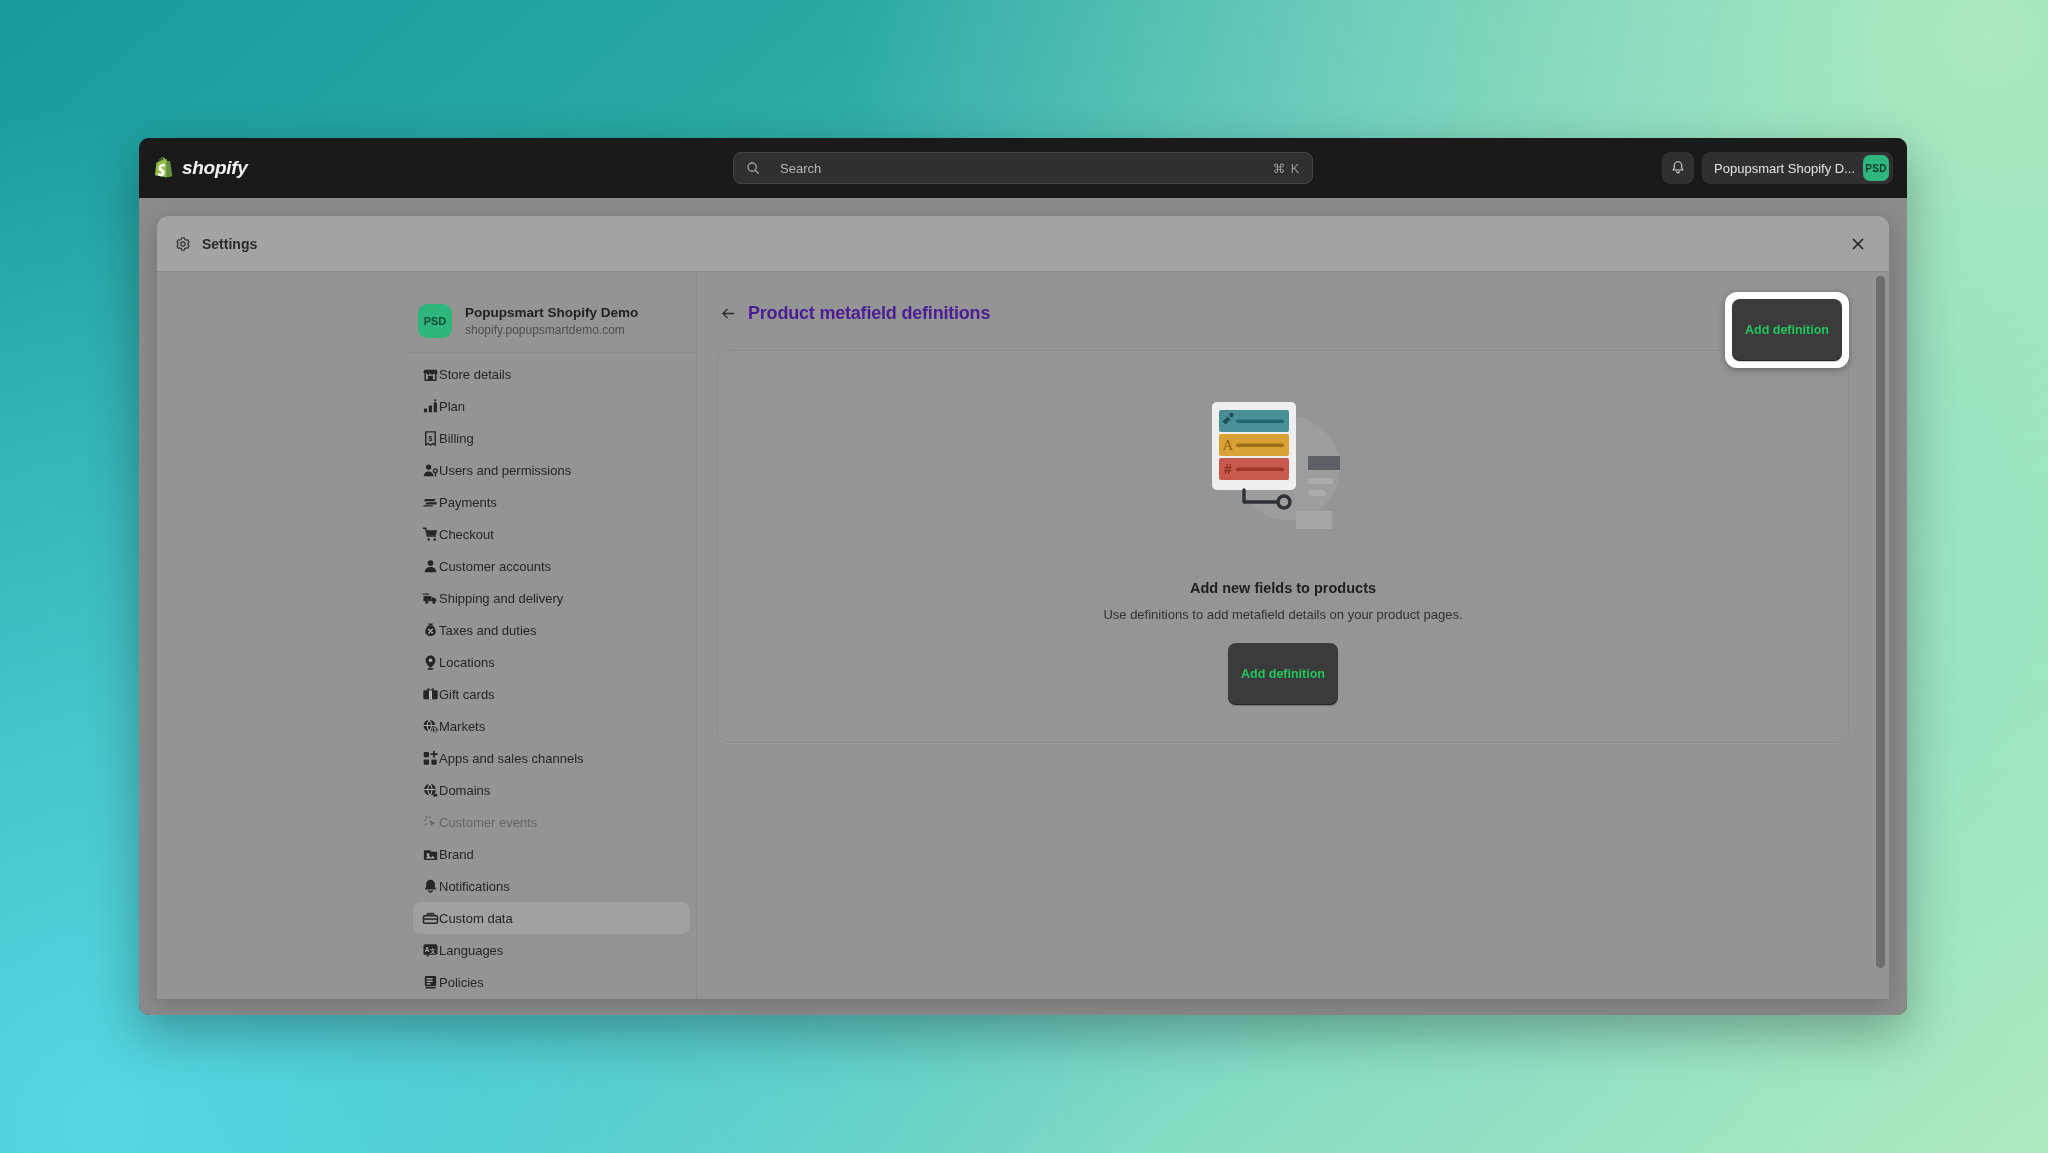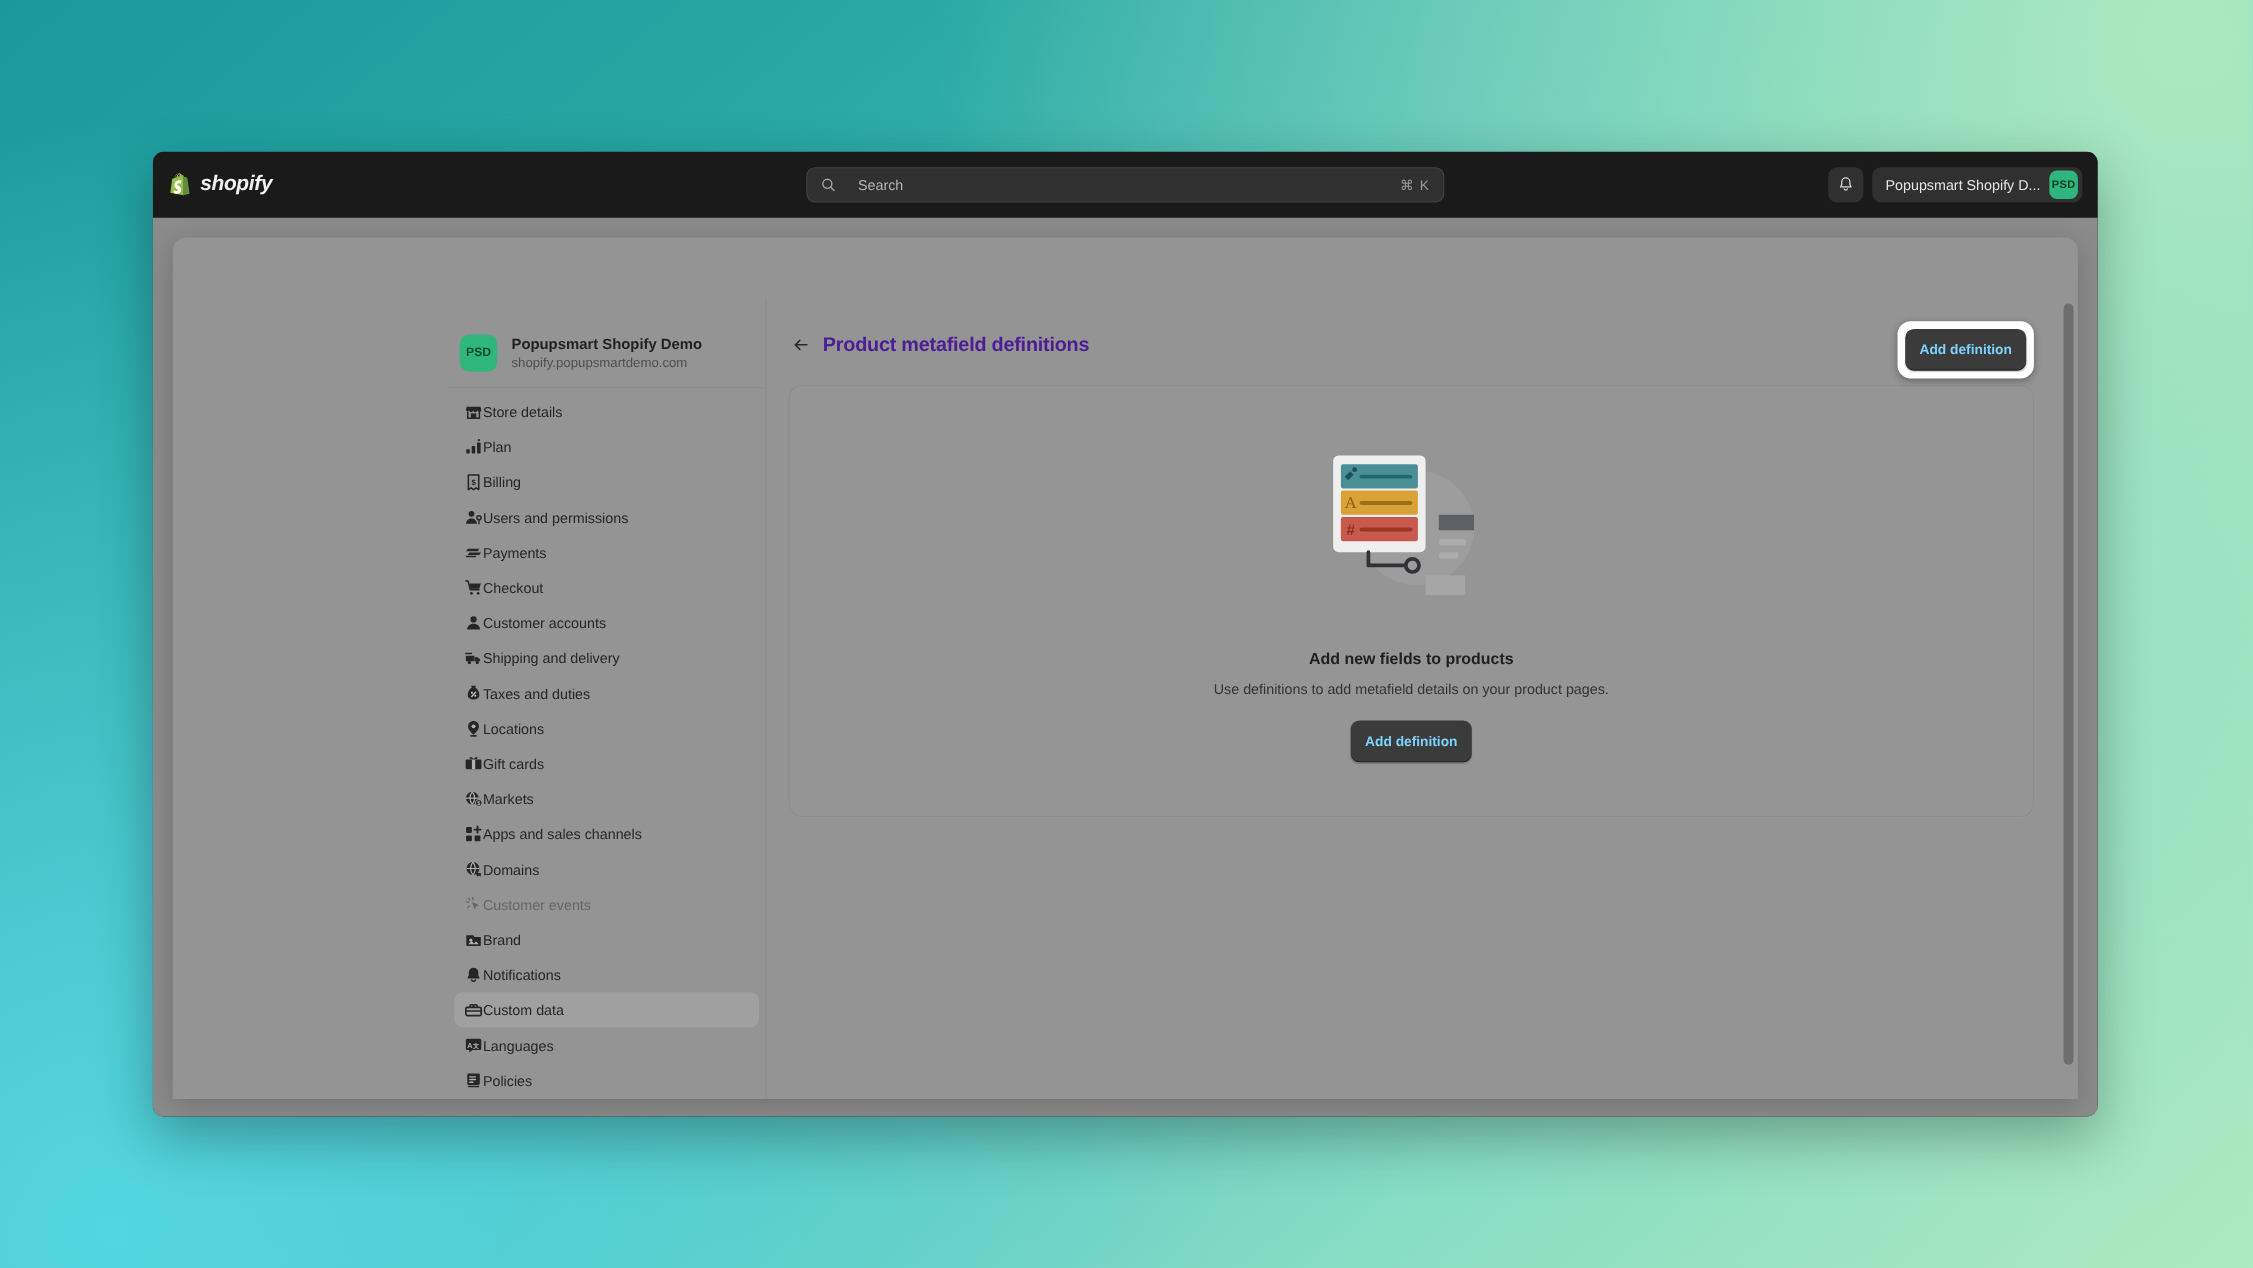--- a/index.html
+++ b/index.html
@@ -196,26 +196,26 @@
   }
   
   .highlight-ring {
     background: #ffffff;
     border-radius: 12px;
     padding: 7px 7px;
     box-shadow: 0 2px 7px rgba(0,0,0,0.30);
   }
   .btn-dark {
     background: #3b3b3b;
-    color: #7dd3fc;
+    color: #22c55e;
     font-size: 12.5px;
     font-weight: 600;
     border: none;
     border-radius: 8px;
-    padding: 12px 13px;
+    padding: 24px 13px;
     box-shadow: inset 0 -1px 0 rgba(0,0,0,.4), 0 1px 1px rgba(0,0,0,.2);
     cursor: pointer;
     white-space: nowrap;
     font-family: "Liberation Sans", sans-serif;
   }
 
   
   .empty-card {
     margin: 18px 40px 0 20px;
     background: #959595;
@@ -284,20 +284,35 @@
         <span class="account-name">Popupsmart Shopify D...</span>
         <span class="account-avatar">PSD</span>
       </div>
     </div>
   </div>
 
   <div class="page-dim"></div>
 
   <div class="modal">
 
+    <div class="modal-header">
+      <div class="modal-header-left">
+        <svg class="gear-icon" viewBox="0 0 18 18">
+          <path d="M9 11.4a2.4 2.4 0 1 0 0-4.8 2.4 2.4 0 0 0 0 4.8z" fill="none" stroke="#2b2b2b" stroke-width="1.25"></path>
+          <path d="M14.6 9c0-.4 0-.8-.1-1.2l1.4-1-1.5-2.6-1.6.6c-.6-.5-1.3-.9-2-1.1L10.4 2H7.6l-.4 1.7c-.7.2-1.4.6-2 1.1l-1.6-.6L2.1 6.8l1.4 1c0 .4-.1.8-.1 1.2s0 .8.1 1.2l-1.4 1 1.5 2.6 1.6-.6c.6.5 1.3.9 2 1.1l.4 1.7h2.8l.4-1.7c.7-.2 1.4-.6 2-1.1l1.6.6 1.5-2.6-1.4-1c.1-.4.1-.8.1-1.2z" fill="none" stroke="#2b2b2b" stroke-width="1.25" stroke-linejoin="round"></path>
+        </svg>
+        <span class="modal-title">Settings</span>
+      </div>
+      <div class="modal-close">
+        <svg class="close-icon" viewBox="0 0 12 12">
+          <line x1="1.5" y1="1.5" x2="10.5" y2="10.5" stroke="#262626" stroke-width="1.7" stroke-linecap="round"></line>
+          <line x1="10.5" y1="1.5" x2="1.5" y2="10.5" stroke="#262626" stroke-width="1.7" stroke-linecap="round"></line>
+        </svg>
+      </div>
+    </div>
 
     <div class="modal-body">
 
       <div class="settings-nav">
 
         <div class="store-card">
           <span class="store-avatar">PSD</span>
           <div>
             <div class="store-name">Popupsmart Shopify Demo</div>
             <div class="store-domain">shopify.popupsmartdemo.com</div>

